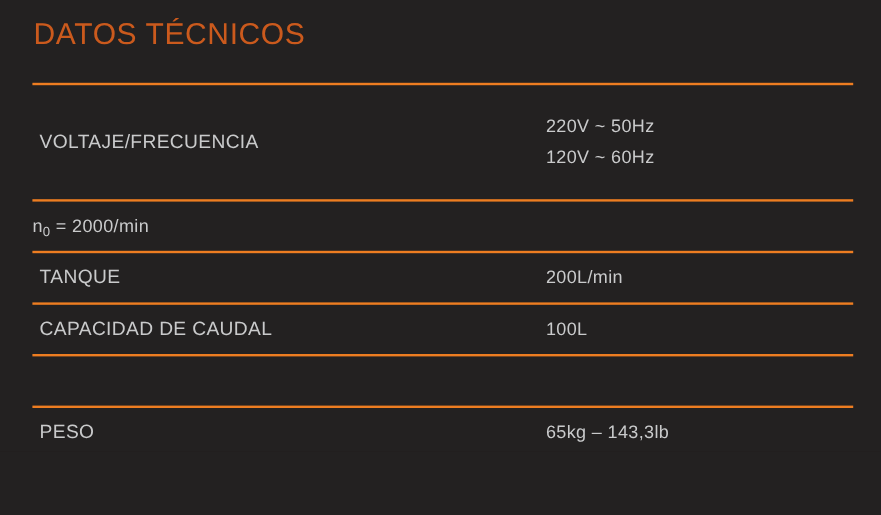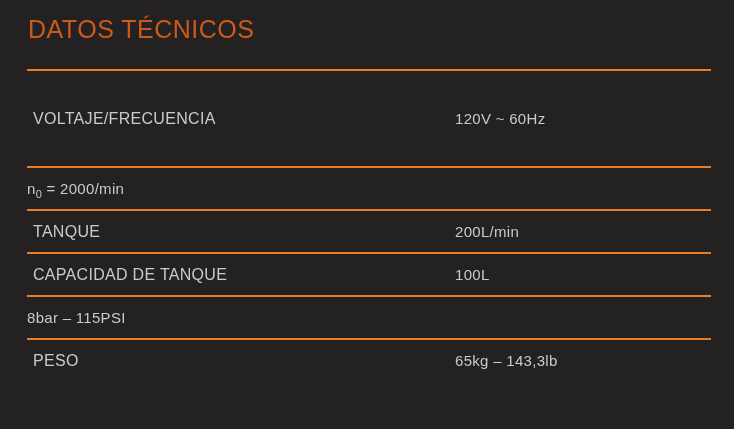--- a/index.html
+++ b/index.html
@@ -63,41 +63,41 @@
 
   <div class="header">
     <div class="title">DATOS TÉCNICOS</div>
   </div>
 
   <div class="spec-table">
 
     <div class="row multi">
       <div class="label">VOLTAJE/FRECUENCIA</div>
       <div class="value">
+        <div class="vline">220V ~ 50Hz</div>
         <div class="vline">120V ~ 60Hz</div>
       </div>
     </div>
 
 
     <div class="row">
       <div class="value"><span>n</span><sub>0</sub><span> = 2000/min</span></div>
     </div>
 
     <div class="row">
       <div class="label">TANQUE</div>
       <div class="value">200L/min</div>
     </div>
 
     <div class="row">
-      <div class="label">CAPACIDAD DE TANQUE</div>
+      <div class="label">CAPACIDAD DE CAUDAL</div>
       <div class="value">100L</div>
     </div>
 
     <div class="row">
-      <div class="value">8bar – 115PSI</div>
     </div>
 
     <div class="row">
       <div class="label">PESO</div>
       <div class="value">65kg – 143,3lb</div>
     </div>
 
   </div>
 </div>
 

